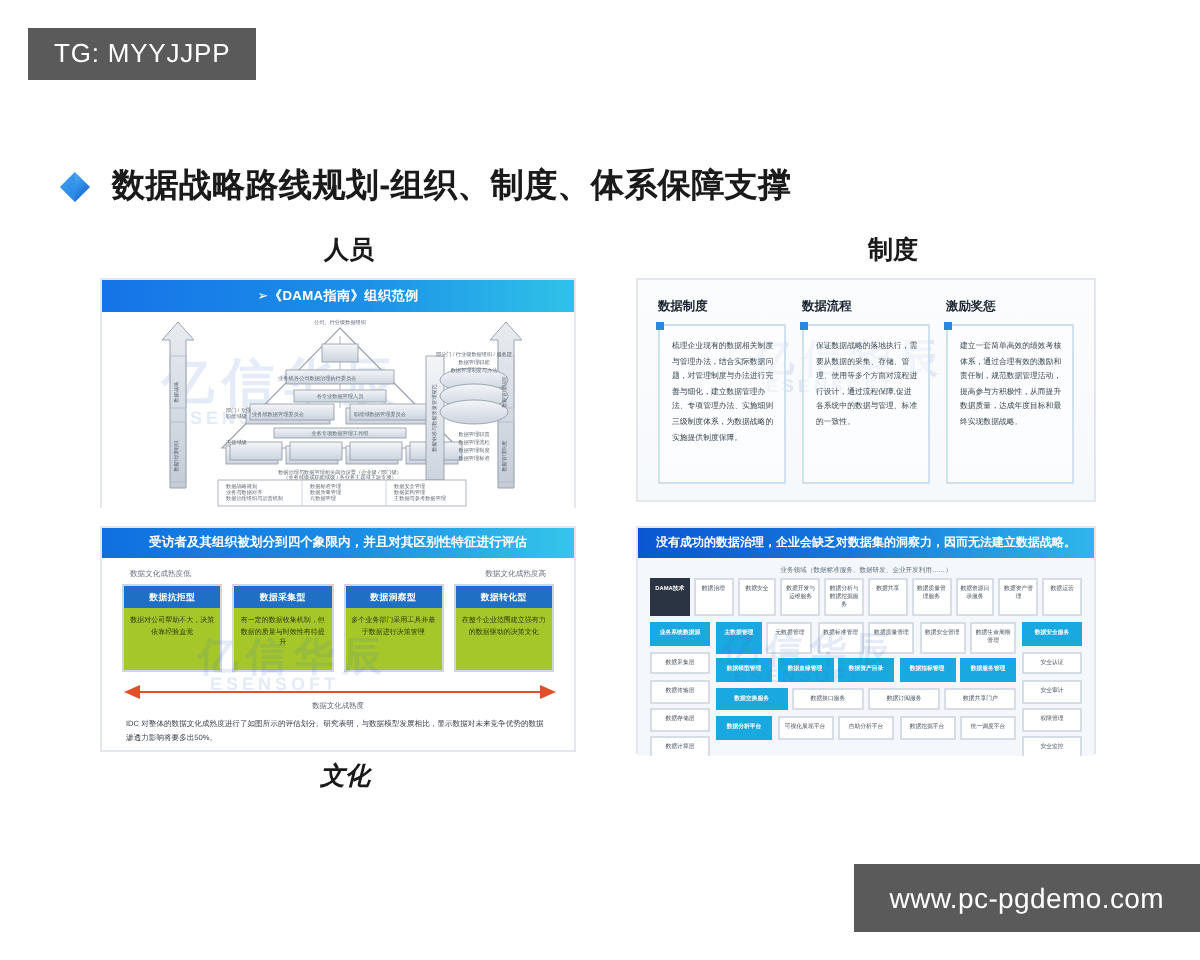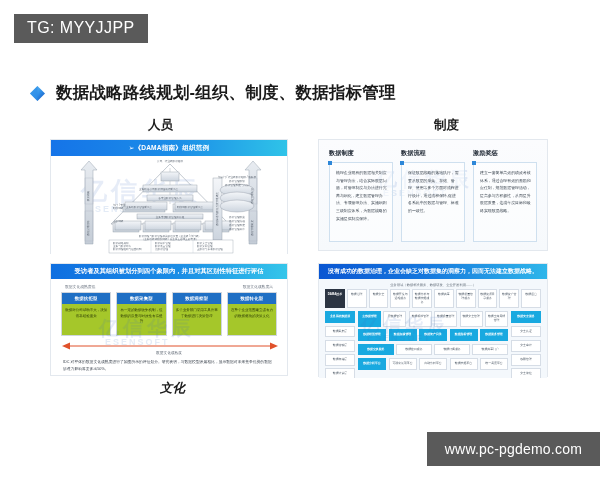--- a/index.html
+++ b/index.html
@@ -5,21 +5,21 @@
   html,body{margin:0;padding:0;}
   body{
     width:600px;height:480px;background:#ffffff;
     font-family:"Liberation Sans","DejaVu Sans",sans-serif;
     overflow:hidden;position:relative;
   }
   
   .tg-tag{
     position:absolute;left:14px;top:14px;
     background:#5a5a5a;color:#fff;
-    font-size:16px;letter-spacing:.4px;
+    font-size:13px;letter-spacing:.4px;
     padding:5px 13px 6px 13px;
     white-space:nowrap;
   }
   
   .title-row{
     position:absolute;left:28px;top:82px;
     display:flex;align-items:center;gap:9px;
   }
   .diamond{
     width:19px;height:19px;flex:0 0 19px;position:relative;
@@ -28,21 +28,21 @@
   .title-text{
     font-size:16.5px;font-weight:bold;color:#1a1a1a;
     white-space:nowrap;letter-spacing:.2px;
   }
   
   .cap{
     position:absolute;font-size:12.5px;color:#1a1a1a;
     font-family:"Liberation Serif","DejaVu Serif",serif;
     font-weight:bold;white-space:nowrap;
   }
-  .cap-people{left:148px;top:117px;}
+  .cap-people{left:162px;top:117px;}
   .cap-system{left:434px;top:117px;}
   .cap-culture{left:160px;top:380px;font-style:italic;}
   .cap-tech{left:435px;top:364px;}
   
   .panel{position:absolute;background:#fff;border:1px solid #e3e8ee;box-sizing:border-box;}
   .p-tl{left:50px;top:139px;width:238px;height:115px;}
   .p-bl{left:50px;top:263px;width:238px;height:113px;}
   .p-tr{left:318px;top:139px;width:230px;height:112px;}
   .p-br{left:318px;top:263px;width:230px;height:114px;}
 
@@ -141,21 +141,21 @@
         <linearGradient id="dg" x1="0" y1="0" x2="1" y2="1">
           <stop offset="0%" stop-color="#6fc7f5"></stop>
             <stop offset="55%" stop-color="#2f8fe8"></stop>
           <stop offset="100%" stop-color="#1450b8"></stop>
         </linearGradient>
       </defs>
       <polygon points="9.5,2 17,9.5 9.5,17 2,9.5" fill="url(#dg)"></polygon>
       <polygon points="9.5,2 9.5,17 2,9.5" fill="#2f8fe8" opacity=".75"></polygon>
     </svg>
   </span>
-  <span class="title-text">数据战略路线规划-组织、制度、数据指标管理</span>
+  <span class="title-text">数据战略路线规划-组织、制度、体系保障支撑</span>
 </div>
 
 <div class="cap cap-people">人员</div>
 <div class="cap cap-system">制度</div>
 <div class="cap cap-culture">文化</div>
 <div class="cap cap-tech">技术</div>
 
 <div class="panel p-tl">
   <div class="dama-head">
     <span>➢《DAMA指南》组织范例</span>

